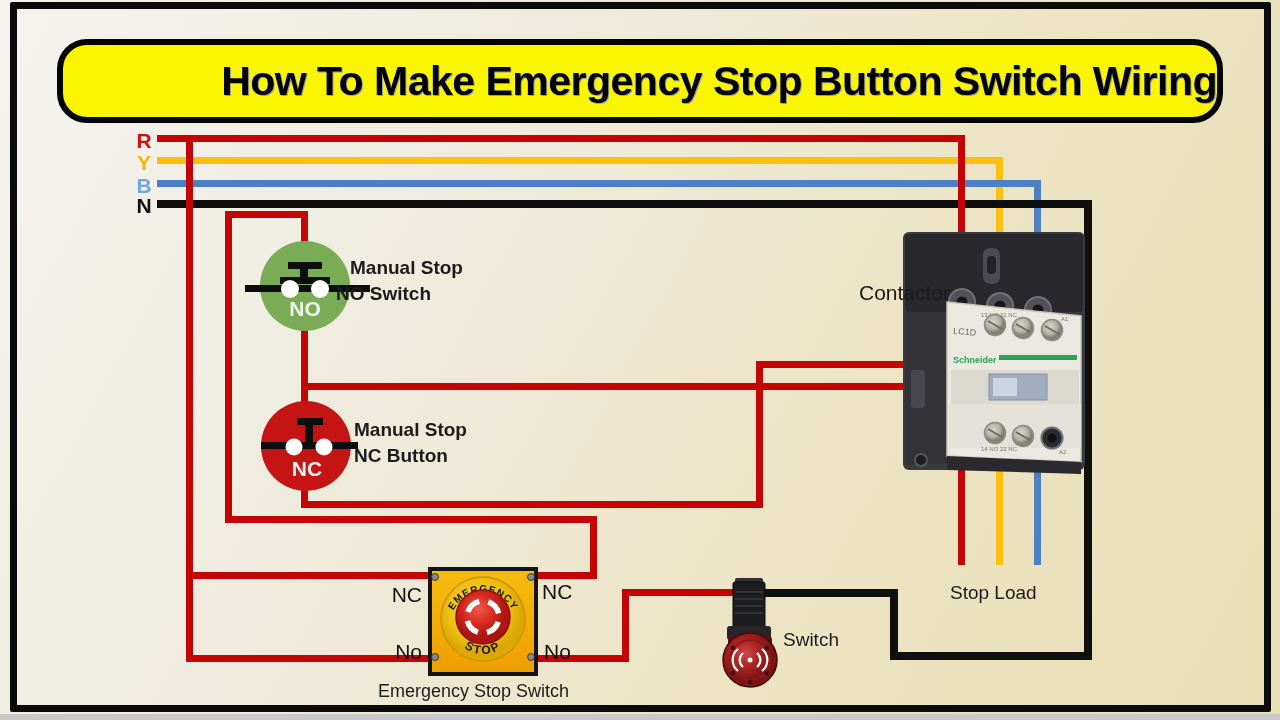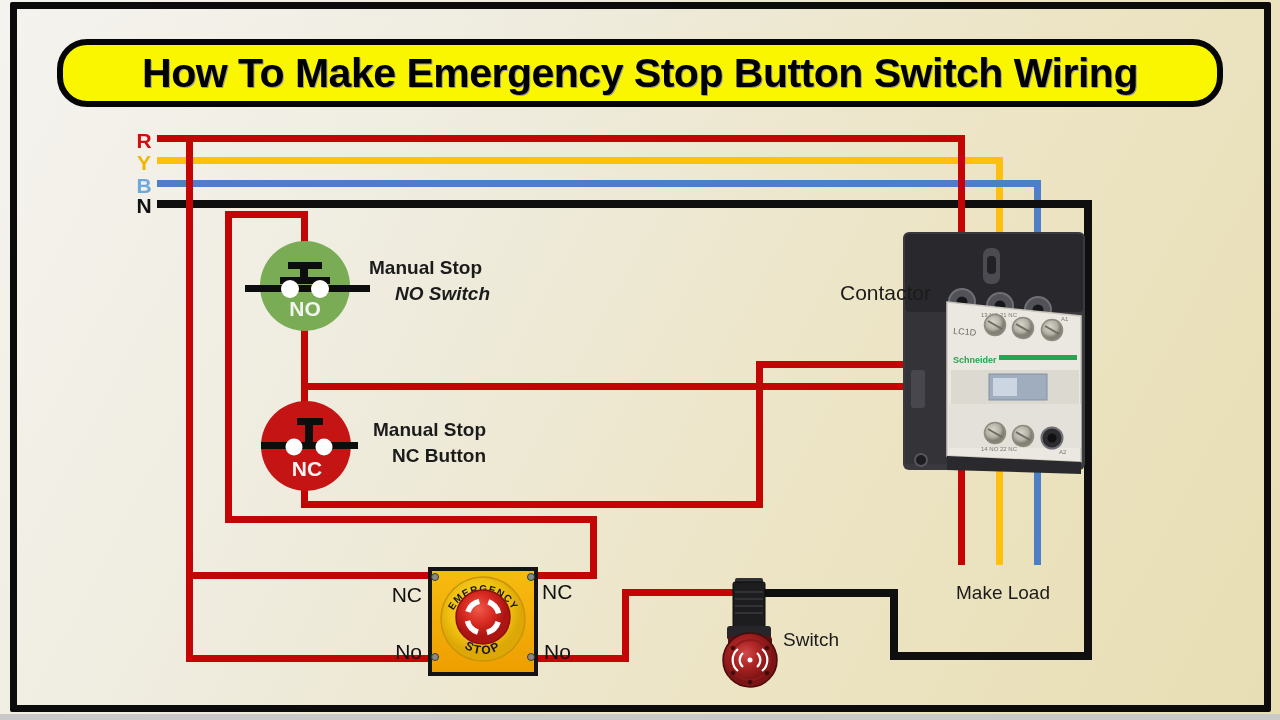--- a/index.html
+++ b/index.html
@@ -2,33 +2,33 @@
 <html style="--wire-red: #c30505; --wire-yellow: #fec00f; --wire-blue: #4d7fc6; --wire-black: #0f0f0f; --label-red: #d01010; --label-yellow: #f2b705; --label-blue: #6fa8dc; --label-black: #111111; --banner-yellow: #f9f600; --switch-green: #7aab55; --switch-red: #c41414; --estop-yellow: #f4ac00; --estop-disc: #f2c51c; --estop-button: #d42525;"><head>
 <meta charset="utf-8">
 <style>
   html,body{margin:0;padding:0;}
   .stage{position:relative;width:1280px;height:720px;overflow:hidden;
     background:linear-gradient(118deg,#f5f3ef 0%,#efecdf 32%,#ece4c4 65%,#e8deb4 100%);
     font-family:"Liberation Sans",sans-serif;color:#161616;}
   .frame{position:absolute;left:10px;top:2px;width:1261px;height:710px;
     border:7px solid #0b0b0b;box-sizing:border-box;border-radius:2px;}
   .bottom-strip{position:absolute;left:0;top:714px;width:1280px;height:6px;background:#c9c9c9;}
-  .title-banner{position:absolute;left:57px;top:39px;width:1166px;height:68px;
+  .title-banner{position:absolute;left:57px;top:39px;width:1166px;height:84px;
     background:var(--banner-yellow);border:6px solid #050505;border-radius:30px;
-    box-sizing:border-box;display:flex;align-items:center;justify-content:center;}
+    box-sizing:border-box;display:flex;align-items:center;justify-content:flex-end;}
   .title-banner span{font-size:41px;font-weight:bold;letter-spacing:-0.5px;color:#000;
     text-shadow:1px 1px 0 #9a9a9a;white-space:nowrap;}
   .wire{position:absolute;}
   .wire.red{background:var(--wire-red);}
   .wire.yellow{background:var(--wire-yellow);}
   .wire.blue{background:var(--wire-blue);}
   .wire.black{background:var(--wire-black);}
   .phase-label{position:absolute;width:22px;text-align:center;font-size:21px;font-weight:bold;}
   .lbl{position:absolute;font-size:19px;color:#1b1b1b;}
-  .lbl.center{text-align:right;}
+  .lbl.center{text-align:left;}
   .lbl.bold{font-weight:bold;}
   .ess-term{position:absolute;font-size:21px;color:#111;}
   svg{position:absolute;}
   svg text{font-family:"Liberation Sans",sans-serif;}
 </style>
 </head>
 <body>
 
 <div class="stage">
 
@@ -227,27 +227,28 @@
     <g stroke="#ffffff" stroke-width="2.2" fill="none">
       <circle cx="44" cy="84" r="2.5" fill="#ffffff" stroke="none"></circle>
       <path d="M 37,77 A 9,9 0 0 0 37,91"></path>
       <path d="M 32,73 A 14,14 0 0 0 32,95"></path>
       <path d="M 51,77 A 9,9 0 0 1 51,91"></path>
       <path d="M 56,73 A 14,14 0 0 1 56,95"></path>
     </g>
   </svg>
 
   <div class="lbl center bold" style="left:350px;top:257px;width:132px;">Manual Stop</div>
-  <div class="lbl center bold" style="left:358px;top:283px;width:132px;font-style:italic;">NO Switch</div>
+  <div class="lbl center bold" style="left:336px;top:283px;width:132px;">NO Switch</div>
   <div class="lbl center bold" style="left:354px;top:419px;width:132px;">Manual Stop</div>
   <div class="lbl center bold" style="left:354px;top:445px;width:132px;">NC Button</div>
 
-  <div class="lbl" style="left:840px;top:281px;font-size:21px;text-align:right;">Contactor</div>
-  <div class="lbl center" style="left:950px;top:582px;width:100px;">Make Load</div>
+  <div class="lbl" style="left:859px;top:281px;font-size:21px;text-align:right;">Contactor</div>
+  <div class="lbl center" style="left:950px;top:582px;width:100px;">Stop Load</div>
   <div class="lbl" style="left:783px;top:629px;">Switch</div>
+  <div class="lbl center" style="left:378px;top:681px;width:214px;font-size:18px;">Emergency Stop Switch</div>
 
   <div class="ess-term" style="left:386px;top:583px;width:36px;text-align:right;">NC</div>
   <div class="ess-term" style="left:542px;top:580px;">NC</div>
   <div class="ess-term" style="left:390px;top:640px;width:32px;text-align:right;">No</div>
   <div class="ess-term" style="left:544px;top:640px;">No</div>
 
   <div class="frame"></div>
   <div class="bottom-strip"></div>
 </div>
 

